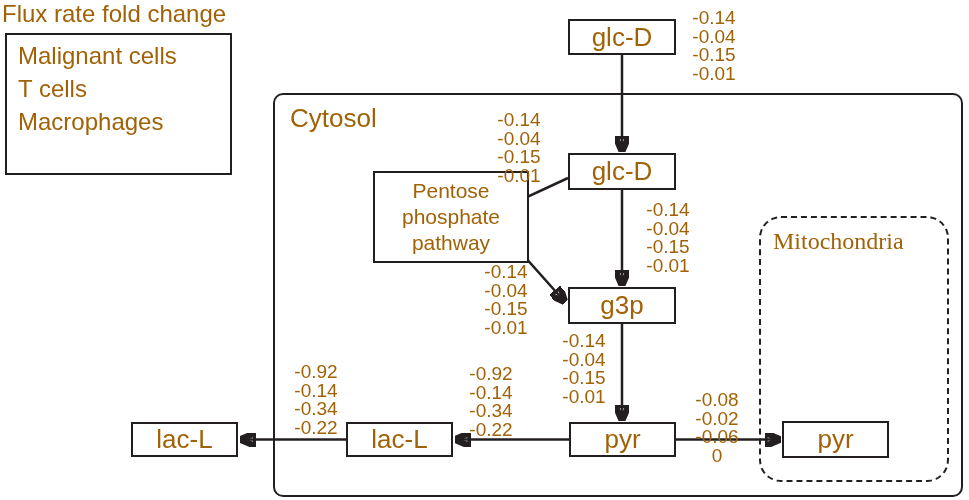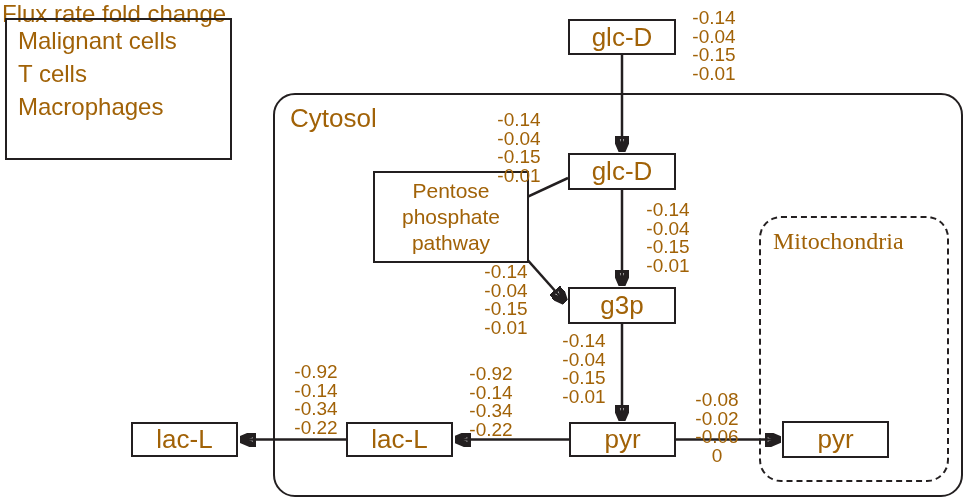--- a/index.html
+++ b/index.html
@@ -2,26 +2,26 @@
 <html><head>
 <meta charset="utf-8">
 <style>
   html,body { margin:0; padding:0; background:#ffffff; }
   .canvas {
     position:relative; width:969px; height:500px; background:#ffffff;
     font-family:"Liberation Sans", sans-serif; color:#a16207; overflow:hidden;
   }
   .title { position:absolute; left:2px; top:0px; font-size:24px; letter-spacing:0; }
   .legend {
-    position:absolute; left:5px; top:18px; width:227px; height:142px;
+    position:absolute; left:5px; top:33px; width:227px; height:142px;
     border:2px solid #231f20; box-sizing:border-box; padding:4px 0 0 11px;
     font-size:24px; line-height:33px;
   }
   .compartment { position:absolute; box-sizing:border-box; background:transparent; }
-  .cytosol { left:273px; top:93px; width:690px; height:404px; border:2.5px solid #231f20; border-radius:22px; }
+  .cytosol { left:273px; top:93px; width:690px; height:404px; border:2.5px solid #231f20; border-radius:10px; }
   .cytosol .comp-label { position:absolute; left:15px; top:8px; font-size:26px; }
   .mitochondria { left:759px; top:216px; width:190px; height:266px; border:2px dashed #231f20; border-radius:22px; }
   .mitochondria .comp-label { position:absolute; left:12px; top:10px; font-size:24px;font-family:Liberation Serif, serif; }
   .arrows { position:absolute; left:0; top:0; width:969px; height:500px; pointer-events:none; }
   .arrows path { stroke:#231f20; stroke-width:2.5; fill:none; }
   .node {
     position:absolute; border:2.5px solid #231f20; background:#ffffff;
     box-sizing:border-box; display:flex; align-items:center; justify-content:center;
     font-size:26px; text-align:center; white-space:pre-line;
   }

